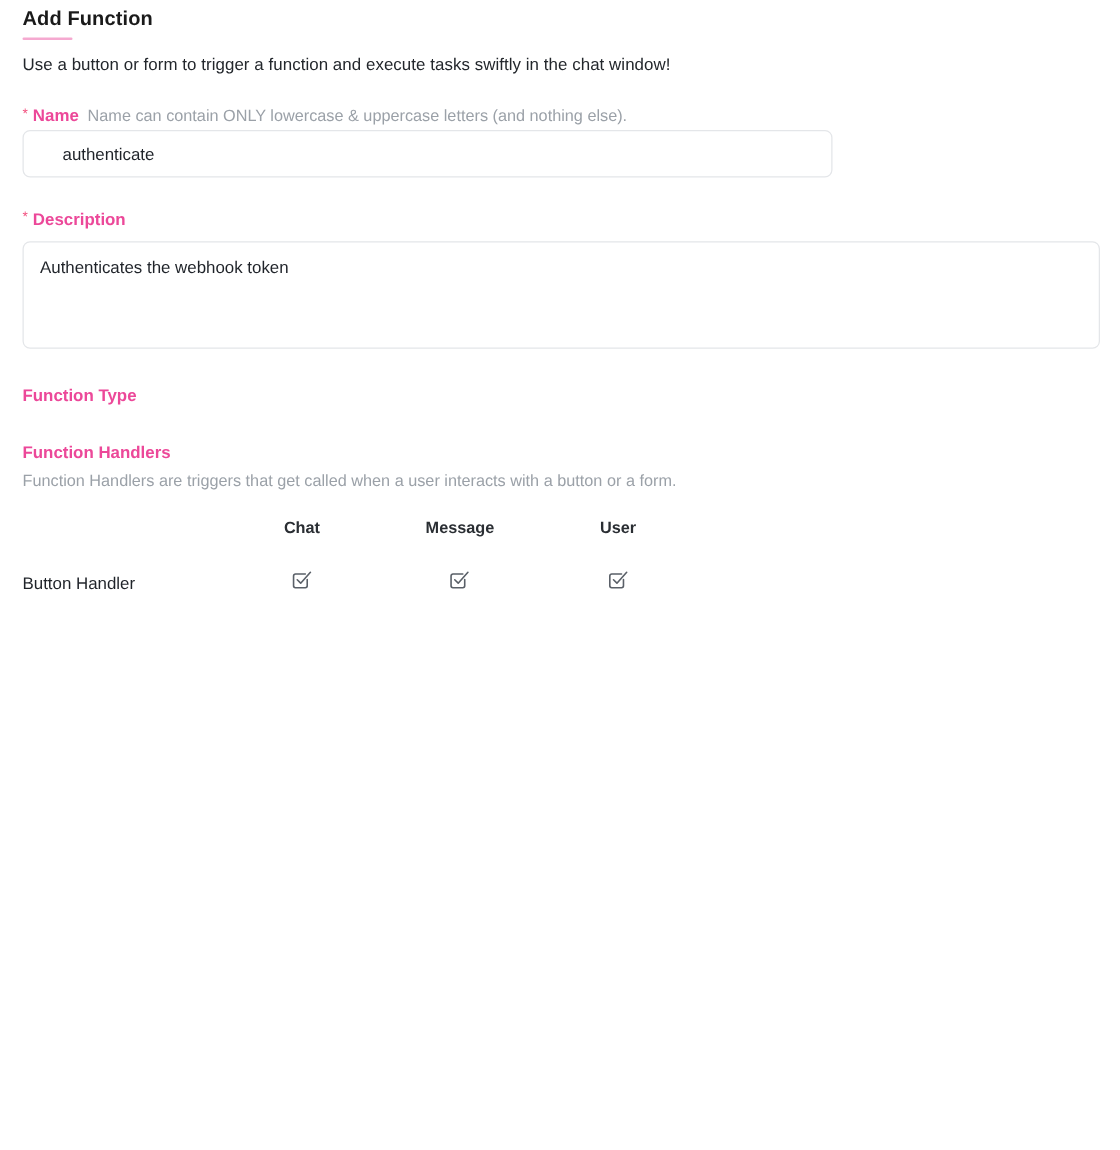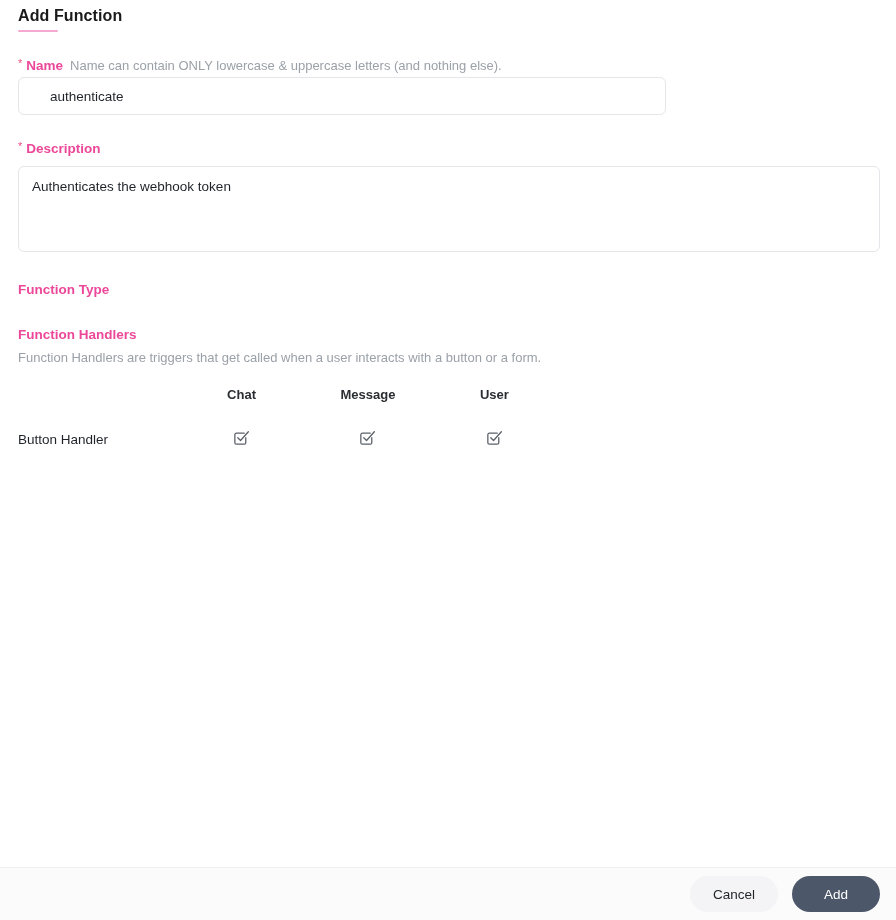--- a/index.html
+++ b/index.html
@@ -226,20 +226,21 @@
   }
 </style>
 </head>
 <body>
 
 <div class="page">
 
   <div class="header">
     <div class="title">Add Function</div>
     <div class="title-underline"></div>
+    <div class="subtitle">Use a button or form to trigger a function and execute tasks swiftly in the chat window!</div>
   </div>
 
   <div class="field">
     <div class="field-name-row">
       <span class="req-star">*</span>
       <span class="label">Name</span>
       <span class="hint">Name can contain ONLY lowercase &amp; uppercase letters (and nothing else).</span>
     </div>
     <input class="text-input" type="text" value="authenticate" style="">
   </div>
@@ -298,18 +299,14 @@
                 <path d="M14.5 10.2 V15.4 a1.6 1.6 0 0 1 -1.6 1.6 H4.6 A1.6 1.6 0 0 1 3 15.4 V7.1 a1.6 1.6 0 0 1 1.6 -1.6 h8.3" stroke="#5a6068" stroke-width="1.35" stroke-linecap="round"></path>
                 <path d="M6.1 10.3 L9.0 13.2 L17.2 4.0" stroke="#5a6068" stroke-width="1.35" stroke-linecap="round" stroke-linejoin="round"></path>
               </svg>
             </span>
           </td>
         </tr>
       </tbody>
     </table>
   </div>
 
-  <div class="footer">
-    <button class="btn btn-cancel">Cancel</button>
-    <button class="btn btn-add">Add</button>
-  </div>
 
 </div>
 
 </body></html>

